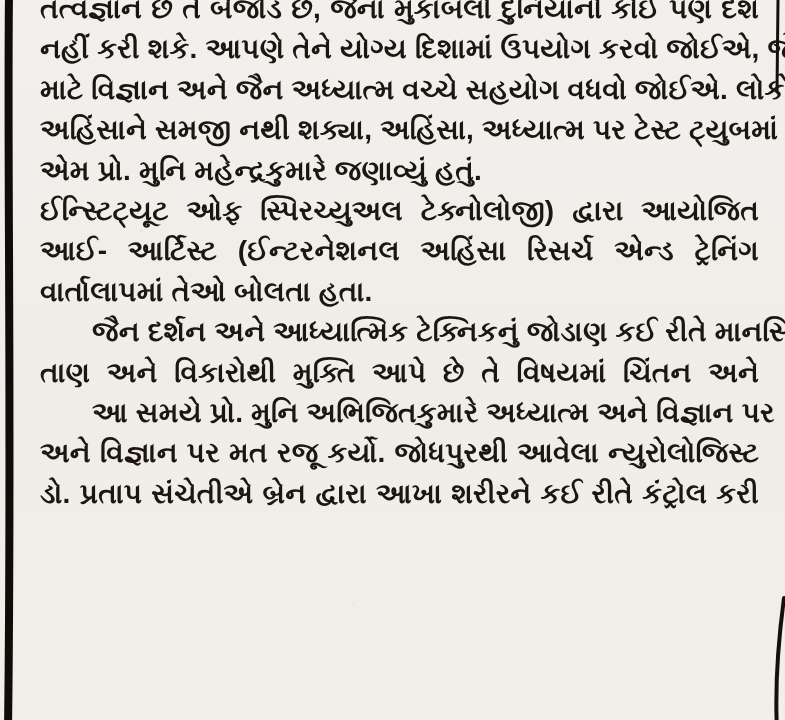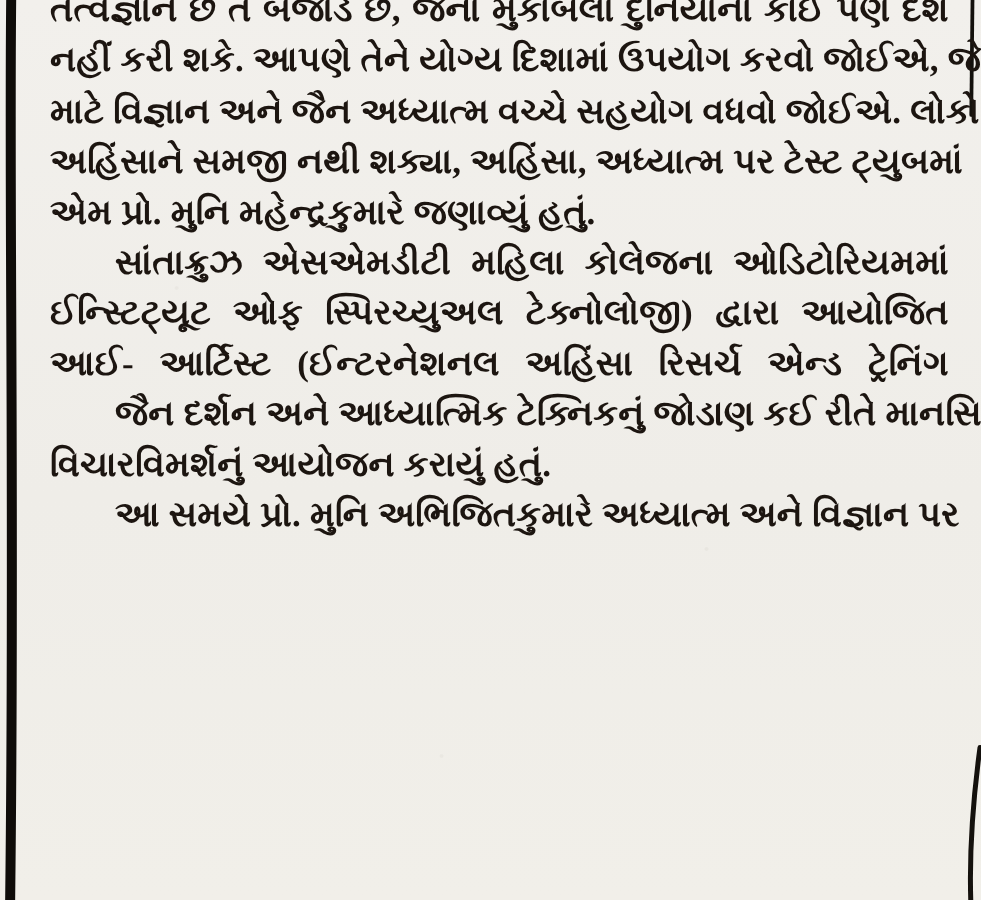--- a/index.html
+++ b/index.html
@@ -10,21 +10,21 @@
   .page {
     position: relative;
     width: 785px;
     height: 720px;
     overflow: hidden;
     background:
       radial-gradient(circle at 18% 32%, rgba(120,110,95,0.05) 0 1px, transparent 2px),
       radial-gradient(circle at 72% 61%, rgba(120,110,95,0.06) 0 1px, transparent 2px),
       radial-gradient(circle at 45% 84%, rgba(120,110,95,0.05) 0 1px, transparent 2px),
       linear-gradient(180deg, #f2f0ec 0%, #efede8 55%, #f1efe9 100%);
-    font-family: Liberation Serif, serif;
+    font-family: Liberation Sans, sans-serif;
   }
   .rules-svg {
     position: absolute;
     inset: 0;
     width: 785px;
     height: 720px;
     pointer-events: none;
   }
   .text-column {
     position: absolute;
@@ -67,26 +67,28 @@
 
   <div class="text-column" id="text-column" style="color: rgb(28, 21, 16);">
       <div class="paragraph">
         <div class="line justified">તત્વજ્ઞાન છે તે બેજોડ છે, જેના મુકાબલો દુનિયાનો કોઈ પણ દેશ</div>
         <div class="line justified">નહીં કરી શકે. આપણે તેને યોગ્ય દિશામાં ઉપયોગ કરવો જોઈએ, જે</div>
         <div class="line justified">માટે વિજ્ઞાન અને જૈન અધ્યાત્મ વચ્ચે સહયોગ વધવો જોઈએ. લોકો</div>
         <div class="line justified">અહિંસાને સમજી નથી શક્યા, અહિંસા, અધ્યાત્મ પર ટેસ્ટ ટ્યુબમાં</div>
         <div class="line flush-left">એમ પ્રો. મુનિ મહેન્દ્રકુમારે જણાવ્યું હતું.</div>
       </div>
       <div class="paragraph">
-        <div class="line justified indented">સાંતાક્રુઝ એસએમડીટી મહિલા કોલેજના ઓડિટોરિયમમાં</div>
         <div class="line justified">ઈન્સ્ટિટ્યૂટ ઓફ સ્પિરચ્યુઅલ ટેક્નોલોજી) દ્વારા આયોજિત</div>
         <div class="line justified">આઈ- આર્ટિસ્ટ (ઈન્ટરનેશનલ અહિંસા રિસર્ચ એન્ડ ટ્રેનિંગ</div>
+        <div class="line flush-left">વાર્તાલાપમાં તેઓ બોલતા હતા.</div>
       </div>
       <div class="paragraph">
         <div class="line justified indented">જૈન દર્શન અને આધ્યાત્મિક ટેક્નિકનું જોડાણ કઈ રીતે માનસિક</div>
-        <div class="line flush-left">વિચારવિમર્શનું આયોજન કરાયું હતું.</div>
+        <div class="line justified">તાણ અને વિકારોથી મુક્તિ આપે છે તે વિષયમાં ચિંતન અને</div>
       </div>
       <div class="paragraph">
         <div class="line justified indented">આ સમયે પ્રો. મુનિ અભિજિતકુમારે અધ્યાત્મ અને વિજ્ઞાન પર</div>
+        <div class="line justified">અને વિજ્ઞાન પર મત રજૂ કર્યો. જોધપુરથી આવેલા ન્યુરોલોજિસ્ટ</div>
+        <div class="line justified">ડો. પ્રતાપ સંચેતીએ બ્રેન દ્વારા આખા શરીરને કઈ રીતે કંટ્રોલ કરી</div>
       </div>
     </div>
 
 </div>
 
 </body></html>

